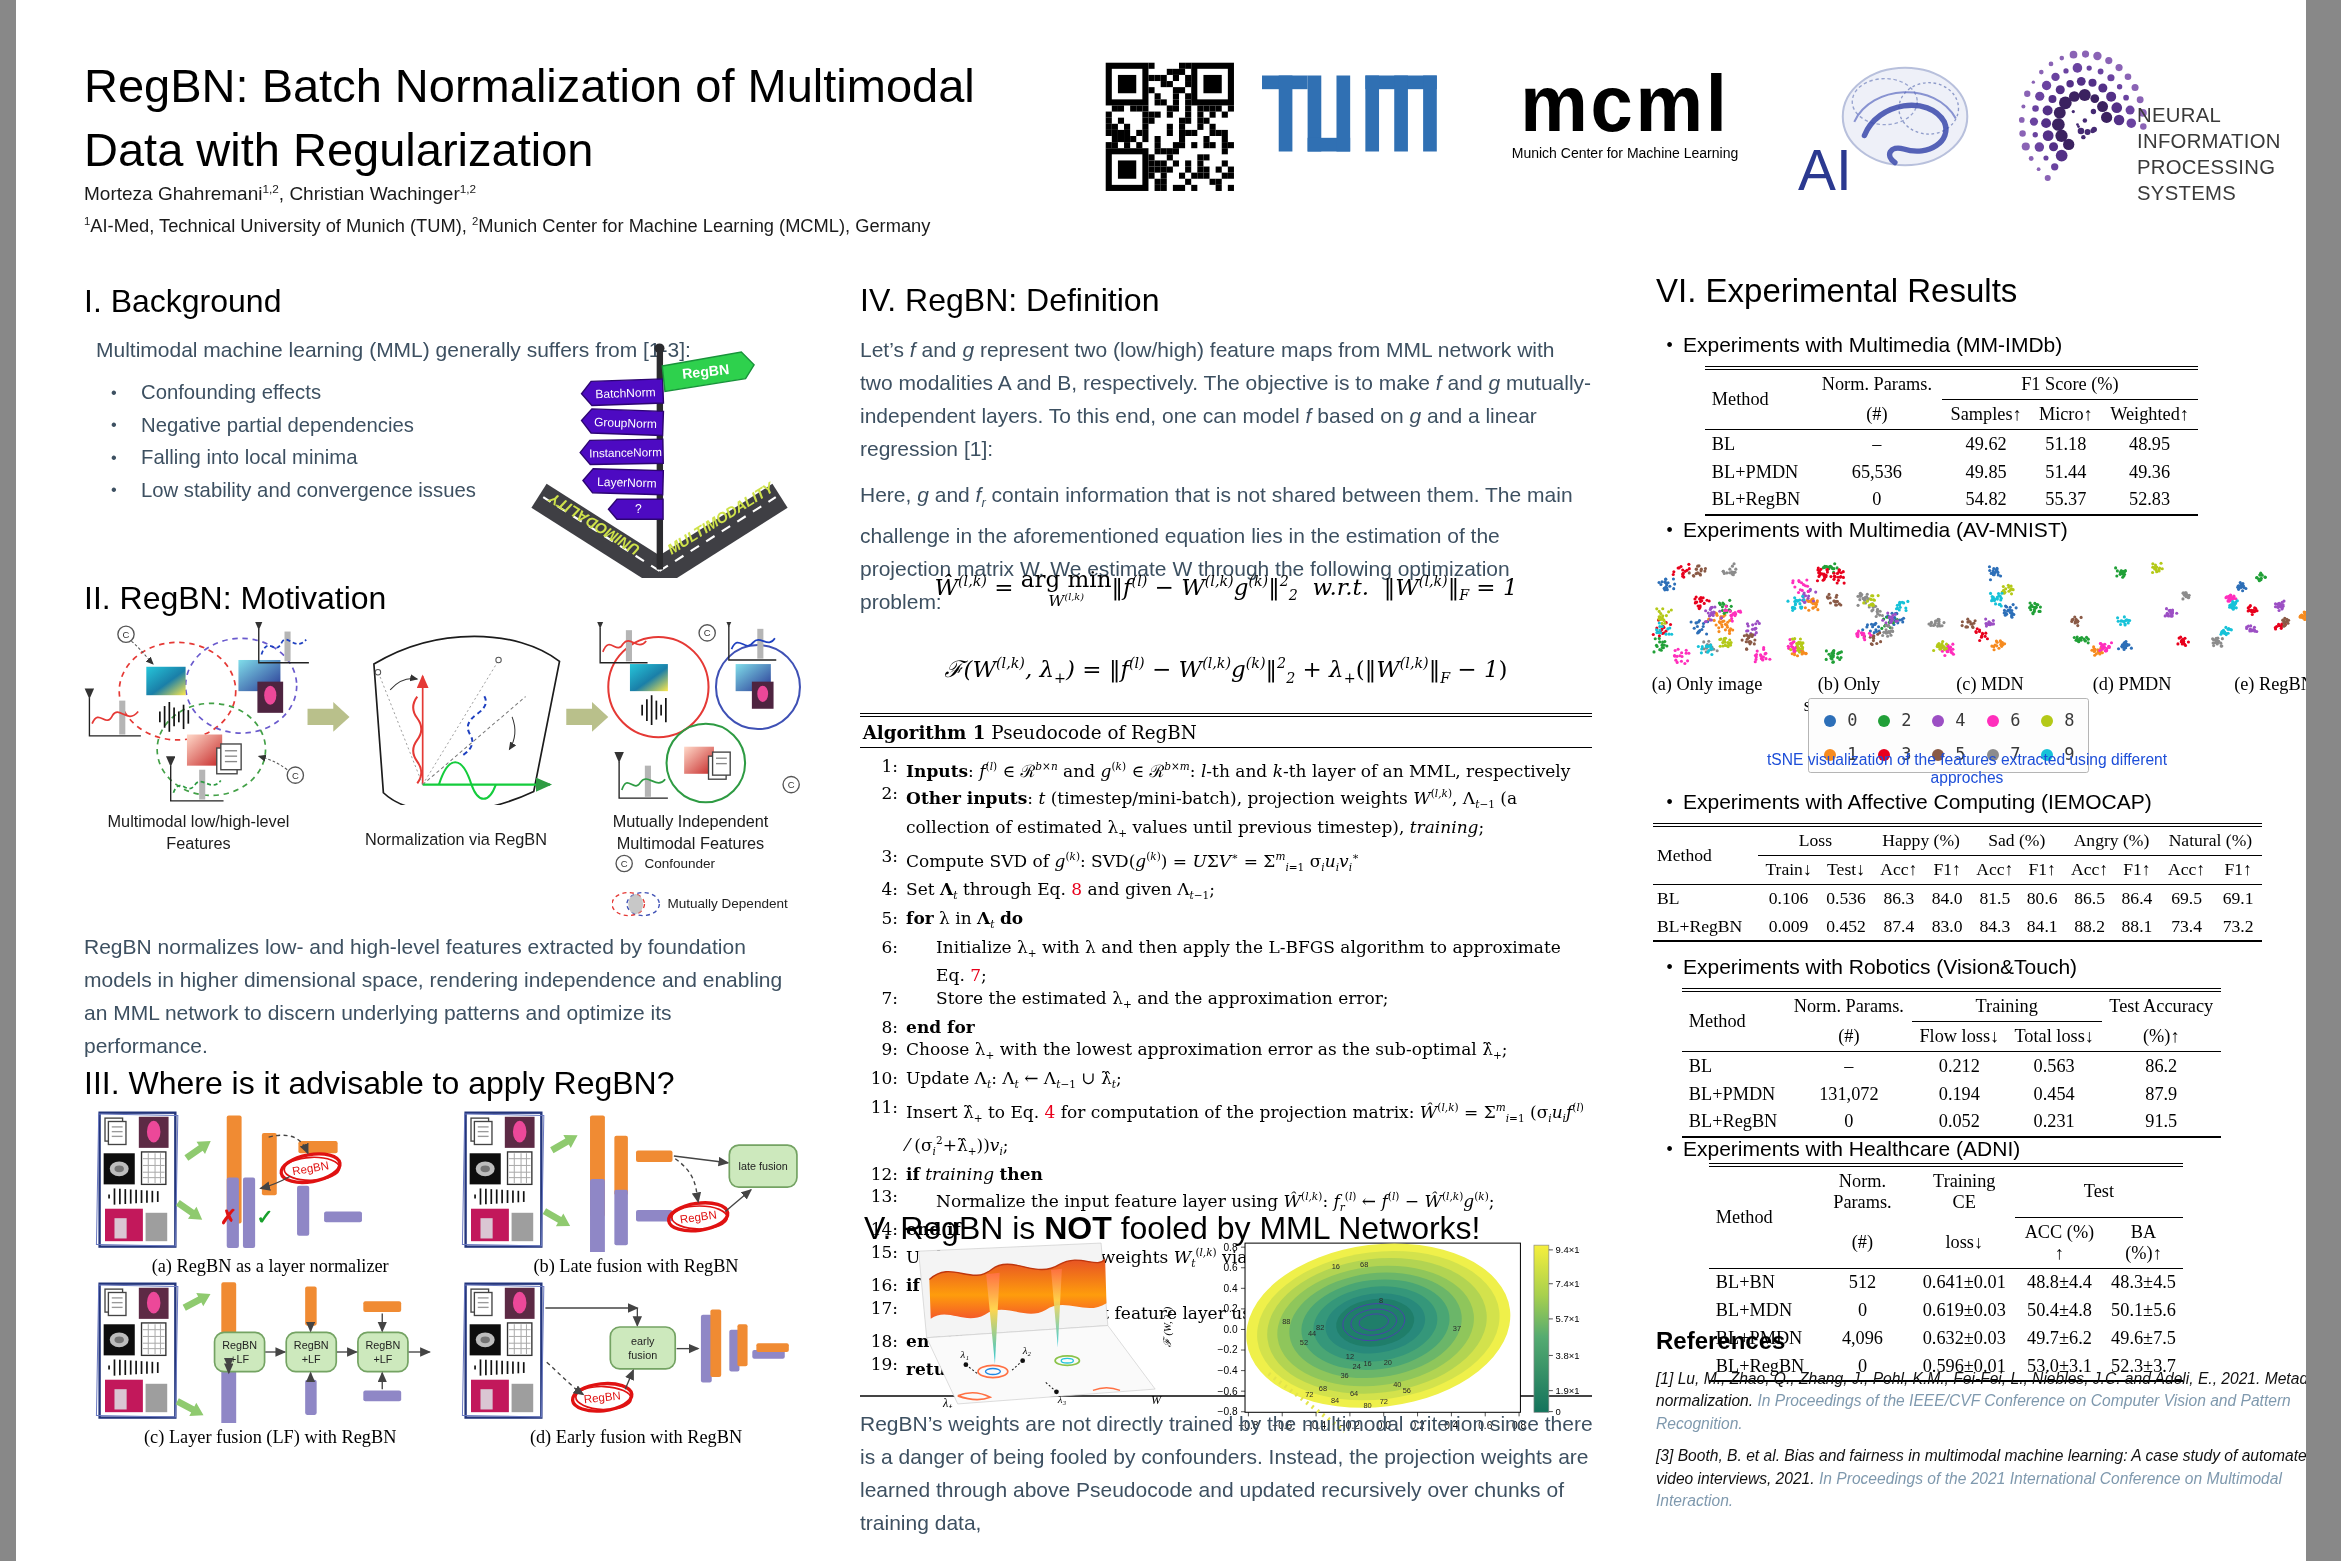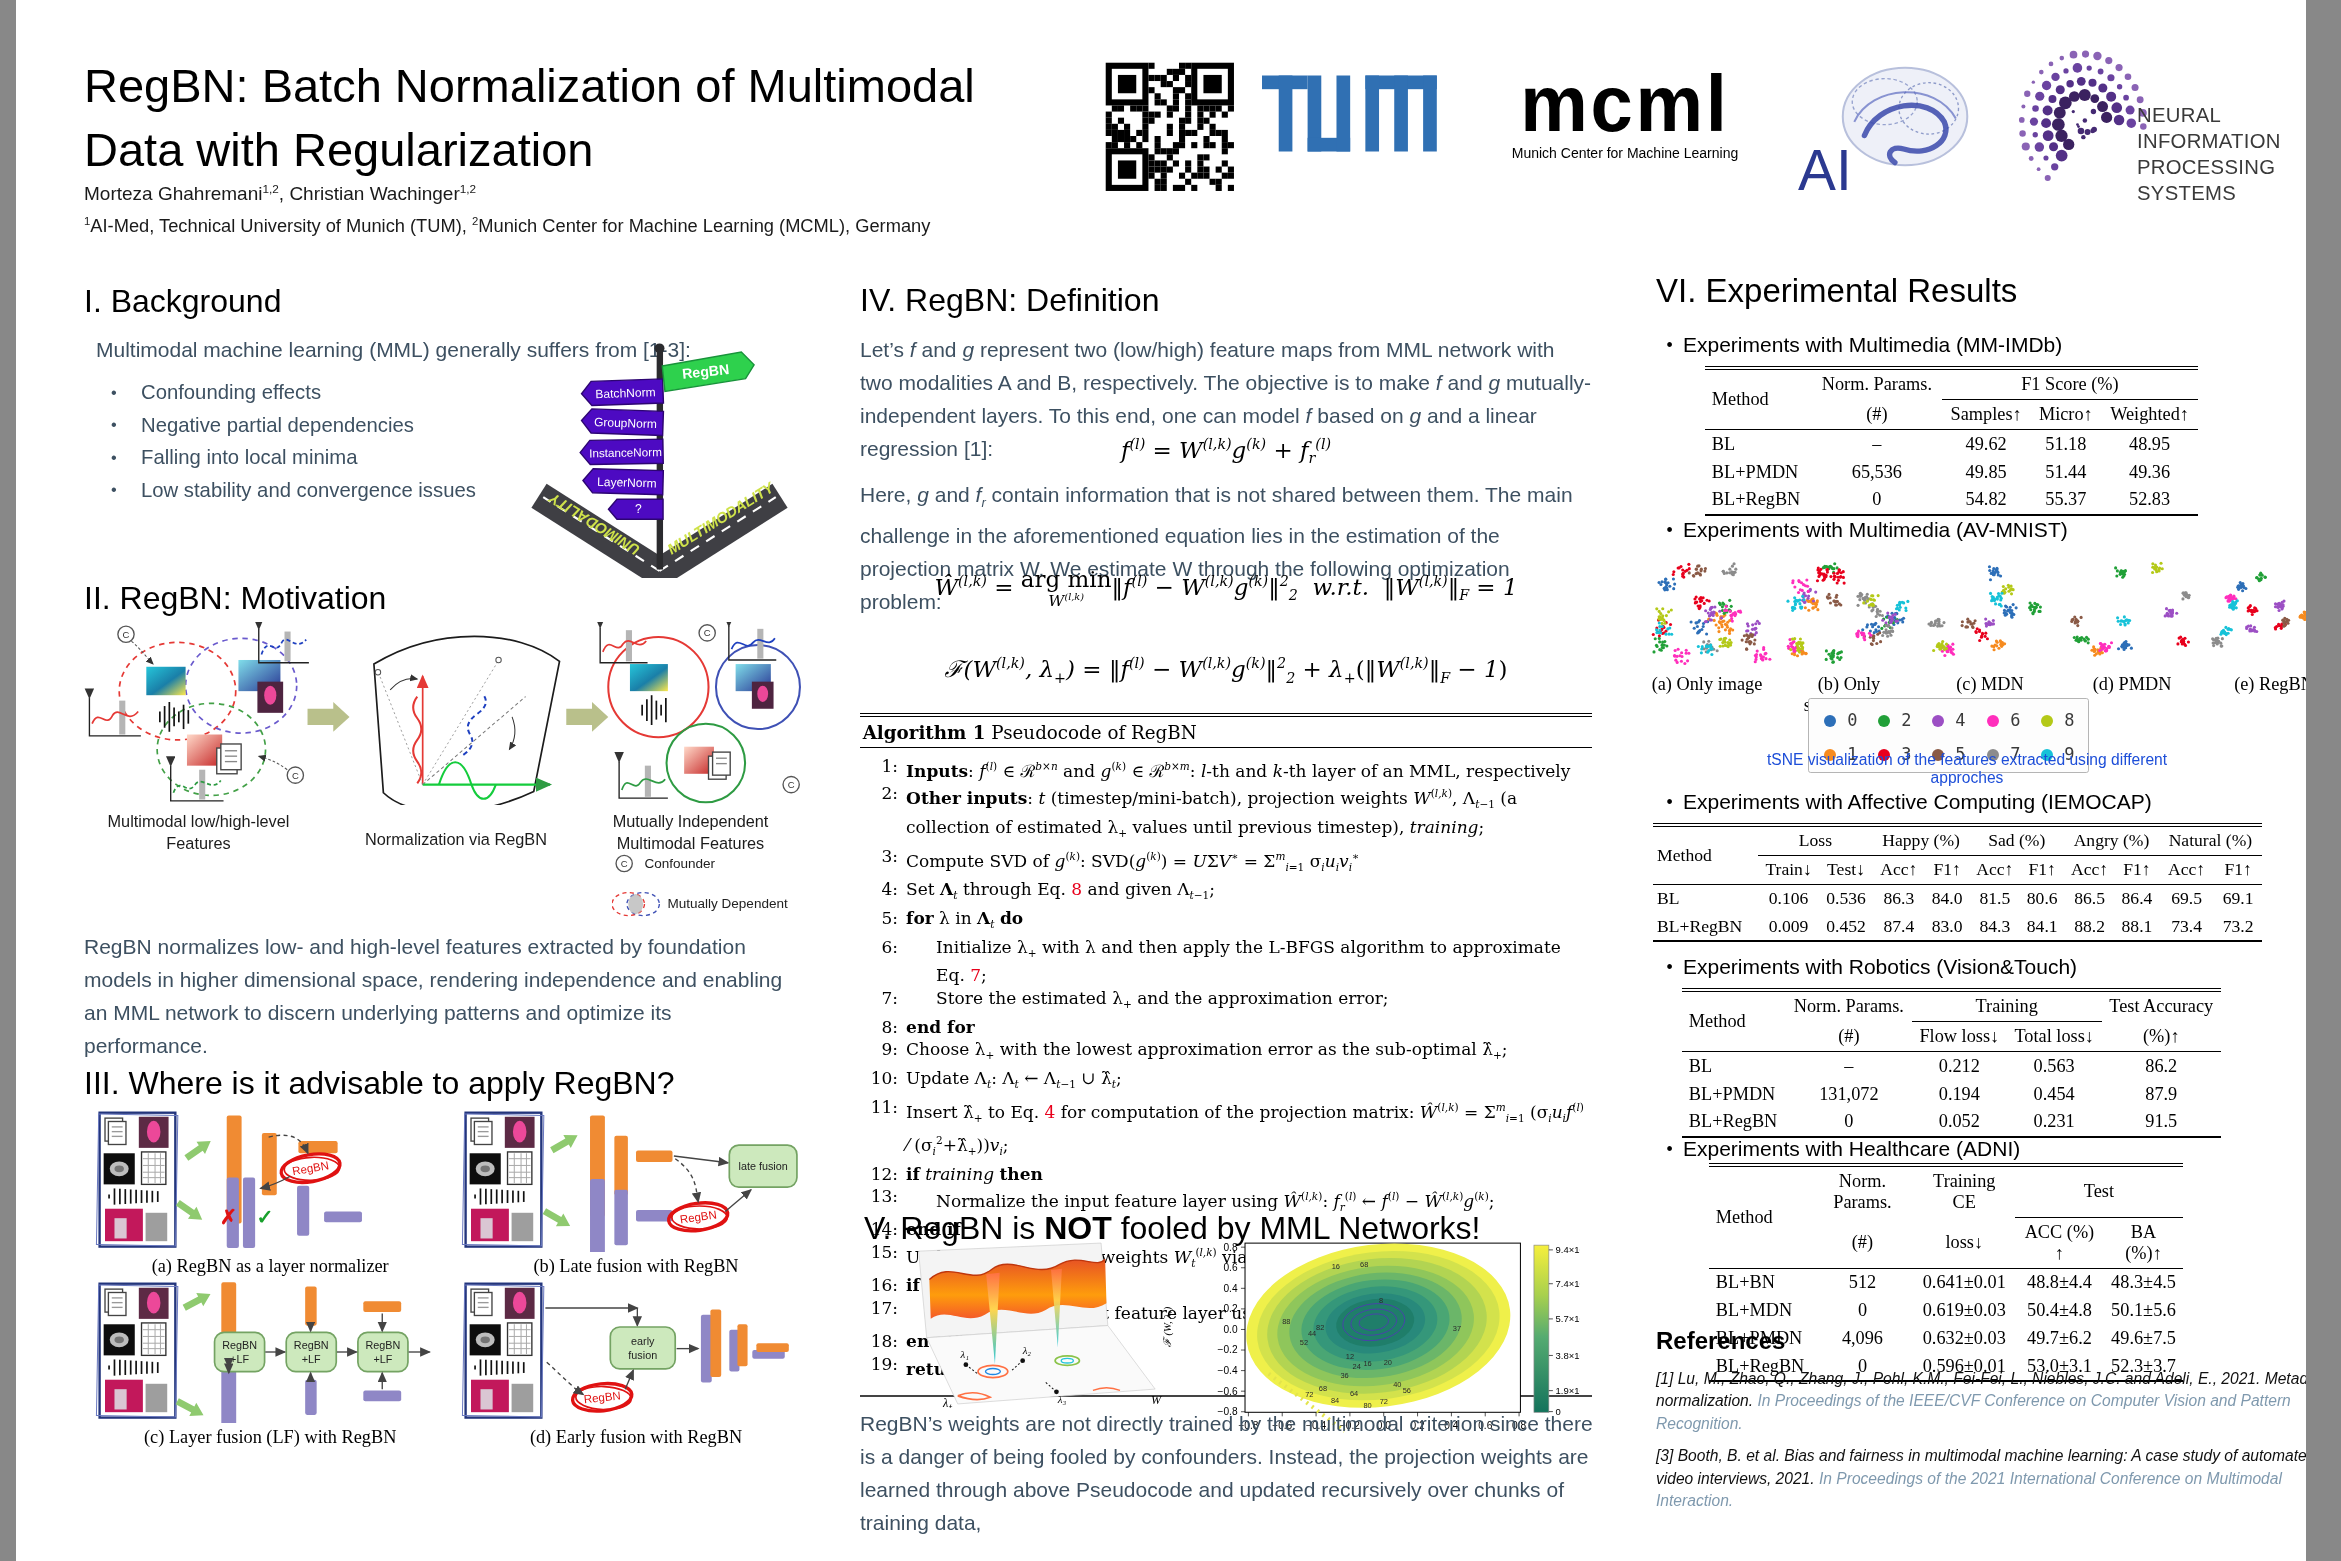--- a/index.html
+++ b/index.html
@@ -855,21 +855,20 @@
         <rect x="438" y="92" width="48" height="13" rx="3" fill="#f08b33"></rect>
       </svg>
     <div class="abs fcap" id="wcap-a">(a) RegBN as a layer normalizer</div>
     <div class="abs fcap" id="wcap-b">(b) Late fusion with RegBN</div>
     <div class="abs fcap" id="wcap-c">(c) Layer fusion (LF) with RegBN</div>
     <div class="abs fcap" id="wcap-d">(d) Early fusion with RegBN</div>
   </div>
 
   <div class="abs h1" id="sec4-h">IV. RegBN: Definition</div>
   <div class="abs para" id="sec4-p1">Let’s <i>f</i> and <i>g</i> represent two (low/high) feature maps from MML network with two modalities A and B, respectively. The objective is to make <i>f</i> and <i>g</i> mutually-independent layers. To this end, one can model <i>f</i> based on <i>g</i> and a linear regression [1]:</div>
-  <div class="abs eq" id="eq1"><i>f</i><sup>(<i>l</i>)</sup> = <i>W</i><sup>(<i>l,k</i>)</sup><i>g</i><sup>(<i>k</i>)</sup> + <i>f</i><sub><i>r</i></sub><sup>(<i>l</i>)</sup></div>
   <div class="abs para" id="sec4-p2">Here, <i>g</i> and <i>f<sub>r</sub></i> contain information that is not shared between them. The main challenge in the aforementioned equation lies in the estimation of the projection matrix W. We estimate W through the following optimization problem:</div>
   <div class="abs eq" id="eq2"><i>Ŵ</i><sup>(<i>l,k</i>)</sup> = <span class="opmin">
         <span class="norm">arg min</span>
         <span class="oplim"><i>W</i><sup>(<i>l,k</i>)</sup></span>
       </span><span class="norm">‖</span><i>f</i><sup>(<i>l</i>)</sup> − <i>W</i><sup>(<i>l,k</i>)</sup><i>g</i><sup>(<i>k</i>)</sup><span class="norm">‖</span><sup>2</sup><sub>2</sub>&nbsp;&nbsp;<i>w.r.t.</i>&nbsp;&nbsp;<span class="norm">‖</span><i>W</i><sup>(<i>l,k</i>)</sup><span class="norm">‖</span><sub><i>F</i></sub> = 1</div>
   <div class="abs eq" id="eq3">ℱ(<i>W</i><sup>(<i>l,k</i>)</sup>, λ<sub>+</sub>) = <span class="norm">‖</span><i>f</i><sup>(<i>l</i>)</sup> − <i>W</i><sup>(<i>l,k</i>)</sup><i>g</i><sup>(<i>k</i>)</sup><span class="norm">‖</span><sup>2</sup><sub>2</sub> + λ<sub>+</sub><span class="norm">(</span><span class="norm">‖</span><i>W</i><sup>(<i>l,k</i>)</sup><span class="norm">‖</span><sub><i>F</i></sub> − 1<span class="norm">)</span></div>
 
   <div class="abs" id="algorithm">
     <div id="alg-title">
       <b>Algorithm 1</b><span> Pseudocode of RegBN</span>

